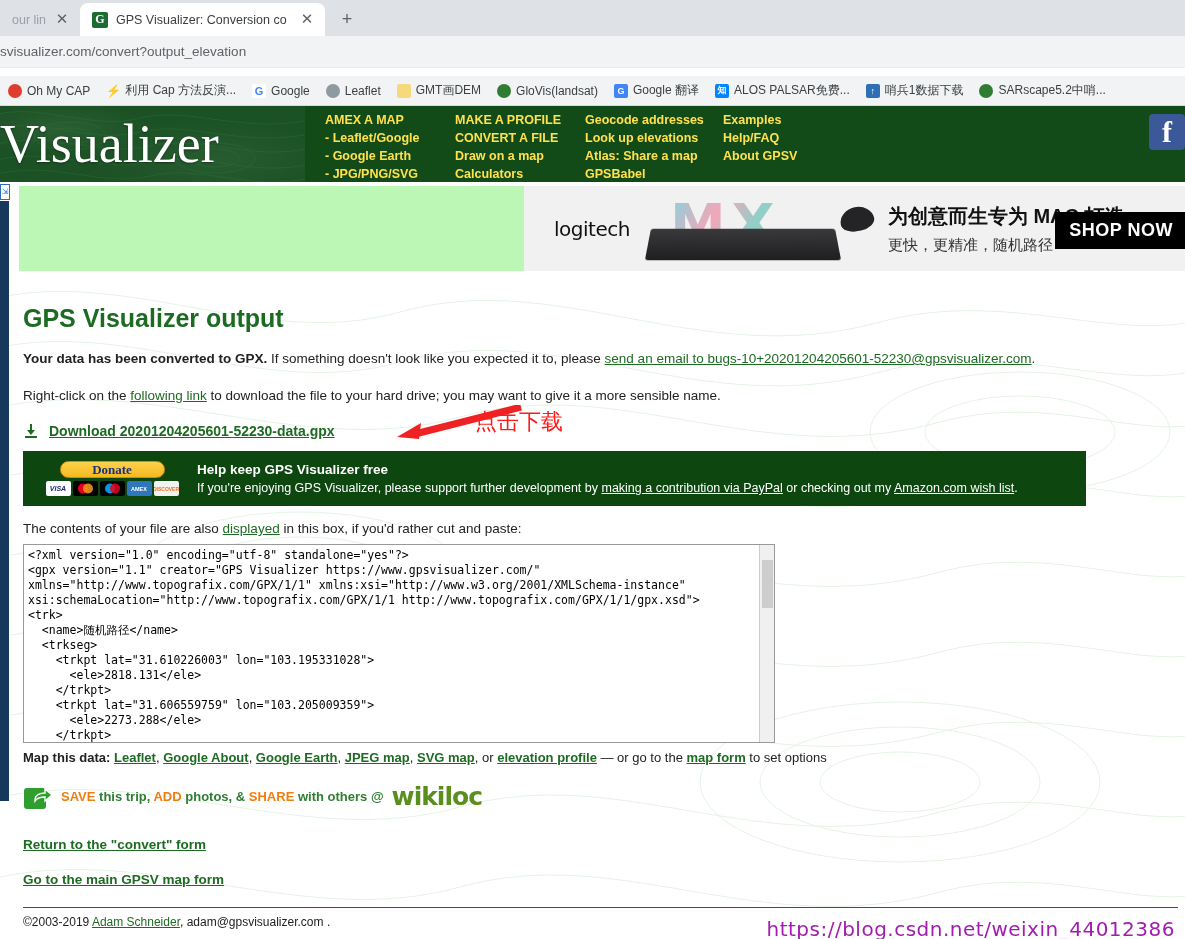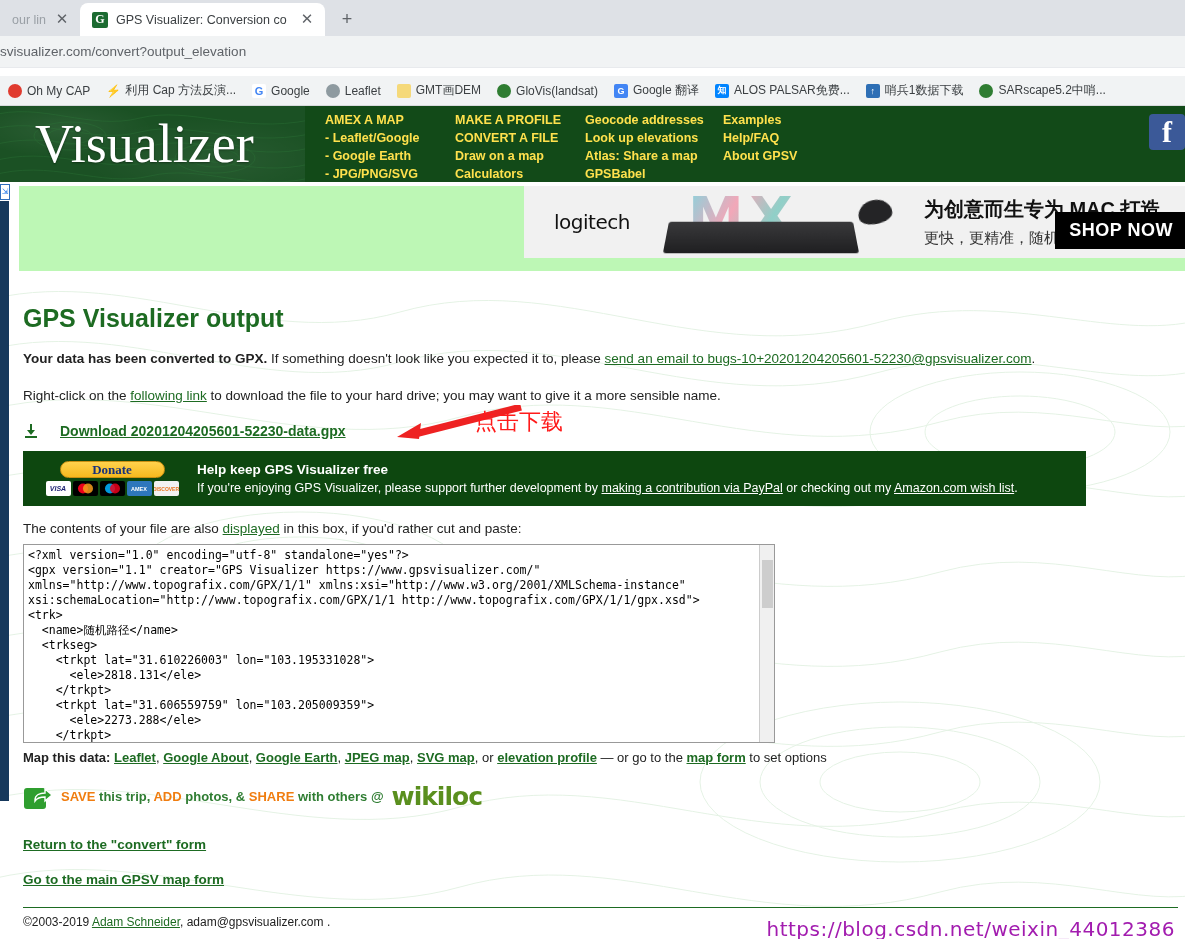--- a/index.html
+++ b/index.html
@@ -141,21 +141,20 @@
   }
   .hdr-logo-text {
     position: absolute;
     left: 0px; top: 2px;
     font-family: "Liberation Serif", serif;
     font-size: 54px;
     color: #ffffff;
     letter-spacing: 0px;
     line-height: 72px;
     text-shadow: 0 1px 2px rgba(0,0,0,.4);
-    padding-left: 35px;
   }
   .hdr-nav {
     flex: 1;
     display: flex;
     padding: 5px 0 0 20px;
     gap: 0px;
     background: #124a18;
   }
   .nav-col { display: flex; flex-direction: column; }
   .nav-col.c1 { width: 130px; }
@@ -221,22 +220,22 @@
     position: absolute;
     left: 19px; top: 4px;
     width: 1166px; height: 85px;
     background: #bdf7b5;
     display: flex;
     overflow: hidden;
     cursor: pointer;
   }
   .ad-left { width: 505px; height: 85px; background: #bdf7b5; }
   .ad-right {
-    flex: 1; height: 72px; background: #f1f1f1;
-    display: flex; align-items: center; padding-left: 30px; gap: 18px;
+    flex: 1; height: 85px; background: #f1f1f1;
+    display: flex; align-items: center; padding-left: 30px; gap: 0;
     position: relative;
   }
   .ad-logo {
     font-size: 20px; color: #111; letter-spacing: -0.5px;
     font-family: "DejaVu Sans", sans-serif;
   }
   .ad-kb {
     width: 230px; height: 80px; position: relative; margin-left: 10px;
   }
   .ad-mxletters {
@@ -278,21 +277,21 @@
   h1.out-title {
     font-size: 25px;
     color: #1d6b22;
     margin: 12px 0 16px 0;
     font-weight: bold;
   }
   .para { font-size: 13.5px; color: #222; line-height: 20px; margin-bottom: 17px; }
   .para b { font-weight: bold; margin-top: 8px; }
   a.glink { color: #1d6b22; text-decoration: underline; cursor: pointer; }
 
-  .dl-row { display: flex; align-items: center; gap: 21px; margin-bottom: 6px; position: relative; }
+  .dl-row { display: flex; align-items: center; gap: 10px; margin-bottom: 6px; position: relative; }
   .dl-icon { width: 16px; height: 16px; flex: 0 0 16px; }
   .dl-link { font-size: 14px; font-weight: bold; color: #1d6b22; text-decoration: underline; cursor: pointer; white-space: nowrap;}
 
   .annot-arrow { position: absolute; left: 370px; top: -18px; width: 130px; height: 38px; pointer-events:none; }
   .annot-text {
     position: absolute; left: 452px; top: -16px;
     font-size: 22px; color: #ff1a1a;
     font-family: Liberation Sans, sans-serif;
     white-space: nowrap;
     pointer-events: none;

